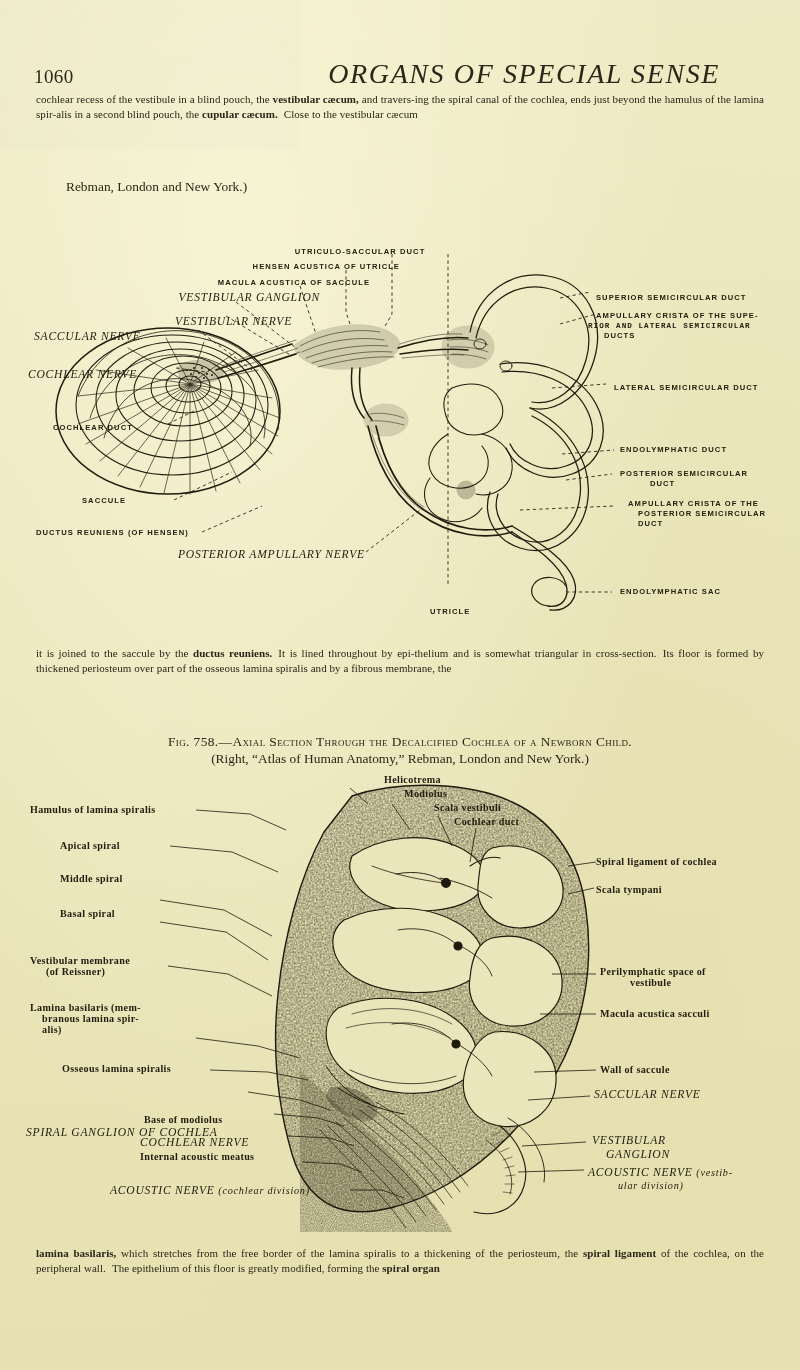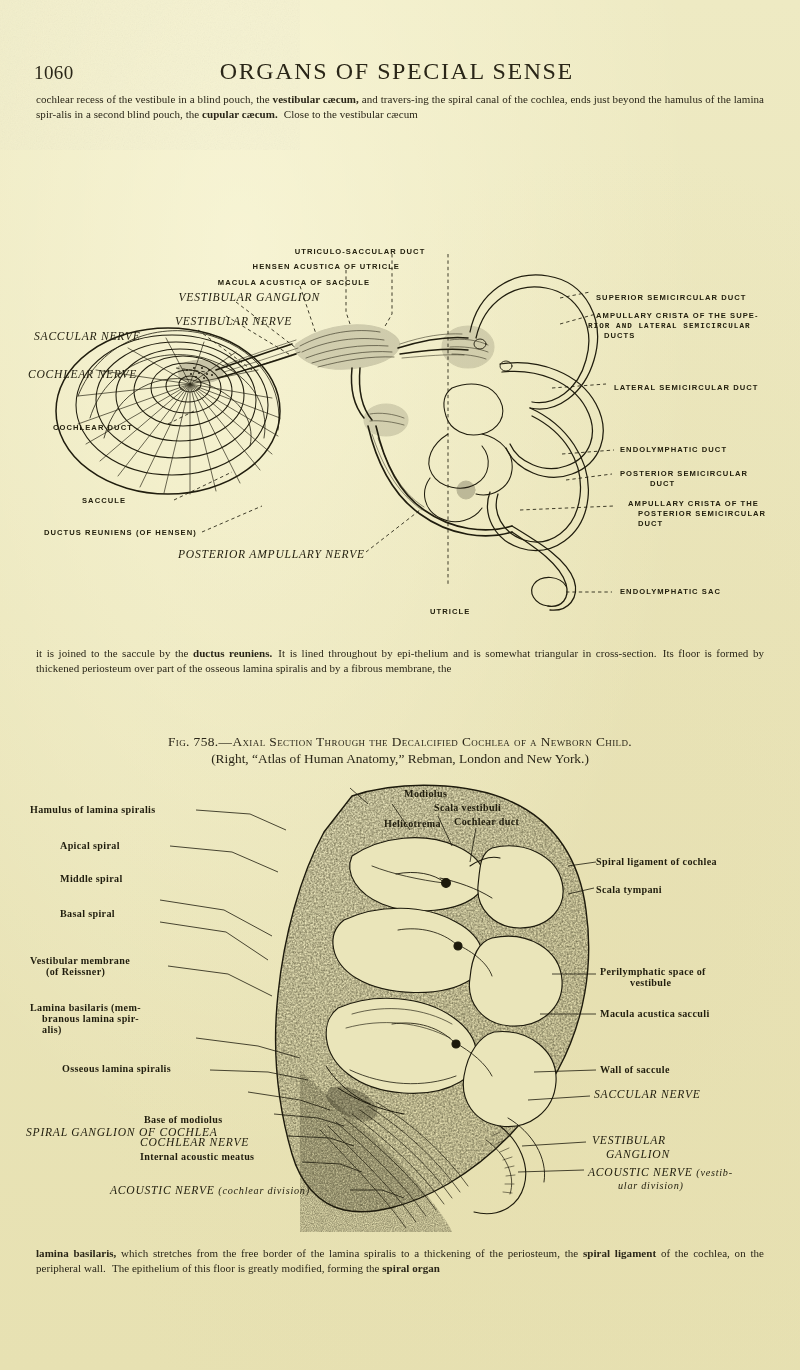--- a/index.html
+++ b/index.html
@@ -21,21 +21,21 @@
   }
   .grain{position:absolute;inset:0;opacity:.20;pointer-events:none;}
 
   
   .runhead{
     position:absolute;left:34px;top:40px;width:732px;
     display:flex;align-items:baseline;margin-top:18px;
   }
   .folio{font-size:19px;letter-spacing:.4px;}
   .runtitle{
-    flex:1;text-align:center;font-size:24px;
+    flex:1;text-align:right;font-style:italic;font-size:28px;
     letter-spacing:1.6px;padding-right:46px;
   }
 
   
   .para{
     position:absolute;left:36px;width:728px;
     font-size:11px;line-height:1.345;
     text-align:justify;text-justify:inter-word;
     letter-spacing:.05px;
   }
@@ -96,20 +96,21 @@
 </svg>
 
 <div class="runhead">
   <div class="folio">1060</div>
   <div class="runtitle">ORGANS OF SPECIAL SENSE</div>
 </div>
 
 <div class="para" id="para-top"><span>cochlear recess of the vestibule in a blind pouch, the </span><b>vestibular cæcum,</b><span> and travers-ing the spiral canal of the cochlea, ends just beyond the hamulus of the lamina spir-alis in a second blind pouch, the </span><b>cupular cæcum.</b><span class="gap"></span><span>Close to the vestibular cæcum</span></div>
 
 <div class="figcap" id="cap-757">
+  <span class="l2" style="padding-left:30px;"><span>Rebman, London and New York.)</span></span>
 </div>
 
 <div class="fig" id="fig757">
 
 <svg viewBox="0 0 800 378" xmlns="http://www.w3.org/2000/svg">
   <g fill="none" stroke="#201d0e" stroke-width="1.05" stroke-linecap="round" stroke-linejoin="round">
 
     <ellipse cx="168" cy="163" rx="112" ry="83" stroke-width="1.5"></ellipse>
     <ellipse cx="172" cy="157" rx="96" ry="70"></ellipse>
     <ellipse cx="176" cy="152" rx="80" ry="58"></ellipse>
@@ -262,21 +263,21 @@
 
 <div class="lbl caps ta-c" style="left:235px;top:0px;width:250px;">UTRICULO-SACCULAR DUCT</div>
 <div class="lbl caps ta-r" style="left:100px;top:15px;width:300px;">HENSEN ACUSTICA OF UTRICLE</div>
 <div class="lbl caps ta-r" style="left:80px;top:31px;width:290px;">MACULA ACUSTICA OF SACCULE</div>
 <div class="lbl ital ta-r" style="left:80px;top:43px;width:240px;">VESTIBULAR GANGLION</div>
 <div class="lbl ital ta-r" style="left:80px;top:67px;width:212px;">VESTIBULAR NERVE</div>
 <div class="lbl ital ta-l" style="left:34px;top:82px;">SACCULAR NERVE</div>
 <div class="lbl ital ta-l" style="left:28px;top:120px;">COCHLEAR NERVE</div>
 <div class="lbl caps ta-l" style="left:53px;top:176px;">COCHLEAR DUCT</div>
 <div class="lbl caps ta-l" style="left:82px;top:249px;">SACCULE</div>
-<div class="lbl caps ta-l" style="left:44px;top:281px;">DUCTUS REUNIENS (OF HENSEN)</div>
+<div class="lbl caps ta-l" style="left:36px;top:281px;">DUCTUS REUNIENS (OF HENSEN)</div>
 <div class="lbl ital ta-l" style="left:178px;top:300px;">POSTERIOR AMPULLARY NERVE</div>
 <div class="lbl caps ta-l" style="left:430px;top:360px;">UTRICLE</div>
 
 <div class="lbl caps ta-l" style="left:596px;top:46px;">SUPERIOR SEMICIRCULAR DUCT</div>
 <div class="lbl caps ta-l" style="left:596px;top:64px;">AMPULLARY CRISTA OF THE SUPE-</div>
 <div class="lbl caps ta-l" style="left:588px;top:74px;font-family:Liberation Mono, monospace;">RIOR AND LATERAL SEMICIRCULAR</div>
 <div class="lbl caps ta-l" style="left:604px;top:84px;">DUCTS</div>
 <div class="lbl caps ta-l" style="left:614px;top:136px;">LATERAL SEMICIRCULAR DUCT</div>
 <div class="lbl caps ta-l" style="left:620px;top:198px;">ENDOLYMPHATIC DUCT</div>
 <div class="lbl caps ta-l" style="left:620px;top:222px;">POSTERIOR SEMICIRCULAR</div>
@@ -422,21 +423,21 @@
     <path d="M568 124 L 594 118"></path>
     <path d="M552 204 L 596 204"></path>
     <path d="M540 244 L 596 244"></path>
     <path d="M534 302 L 596 300"></path>
     <path d="M528 330 L 590 326"></path>
     <path d="M522 376 L 586 372"></path>
     <path d="M518 402 L 584 400"></path>
   </g>
 </svg>
 
-<div class="lbl rom ta-l" style="left:384px;top:4px;margin-top:44px;">Helicotrema</div>
+<div class="lbl rom ta-l" style="left:384px;top:4px;">Helicotrema</div>
 <div class="lbl rom ta-l" style="left:404px;top:18px;">Modiolus</div>
 <div class="lbl rom ta-l" style="left:434px;top:32px;">Scala vestibuli</div>
 <div class="lbl rom ta-l" style="left:454px;top:46px;">Cochlear duct</div>
 
 <div class="lbl rom ta-l" style="left:30px;top:34px;">Hamulus of lamina spiralis</div>
 <div class="lbl rom ta-l" style="left:60px;top:70px;">Apical spiral</div>
 <div class="lbl rom ta-l" style="left:60px;top:103px;">Middle spiral</div>
 <div class="lbl rom ta-l" style="left:60px;top:138px;">Basal spiral</div>
 <div class="lbl rom ta-l" style="left:30px;top:185px;">Vestibular membrane</div>
 <div class="lbl rom ta-l" style="left:46px;top:196px;">(of Reissner)</div>

